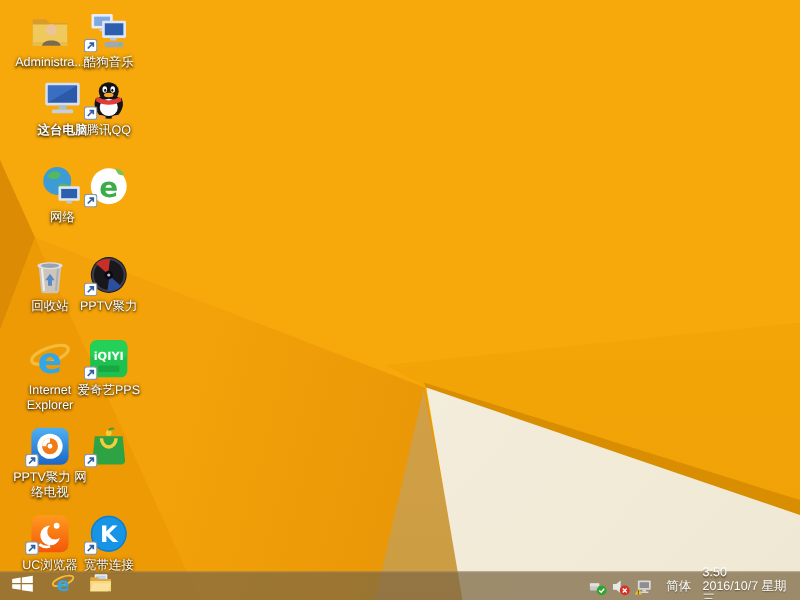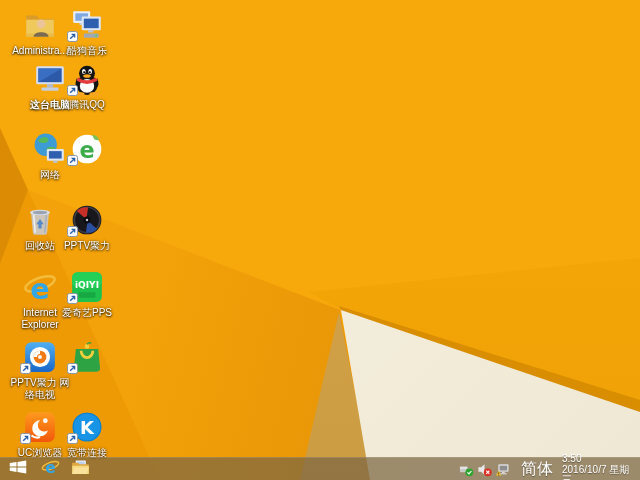--- a/index.html
+++ b/index.html
@@ -48,21 +48,21 @@
   #tb-ie{left:36px;width:28px;}
   #tb-explorer{left:66px;width:28px;}
   #tb-start svg{width:20px;height:18px;}
   #tb-ie svg,#tb-explorer svg{width:19px;height:19px;}
   #tray{
     position:absolute;right:0;top:0;height:100%;
     display:flex;align-items:center;color:#fff;
   }
   .tray-ico{width:15px;height:15px;margin:0 1.5px;cursor:pointer;}
   .tray-ico svg{width:100%;height:100%;display:block;}
-  #lang{font-size:16px;margin:0 9px 0 10px;cursor:pointer;
+  #lang{font-size:10px;margin:0 9px 0 10px;cursor:pointer;
     text-shadow:0 1px 1px rgba(0,0,0,.4);}
   #clock{width:76px;font-size:10px;line-height:10px;
     margin-right:2px;cursor:pointer;text-shadow:0 1px 1px rgba(0,0,0,.4);}
   #clock .t{margin-bottom:1px;}
 </style>
 </head>
 <body>
 
 <div id="screen">
 

